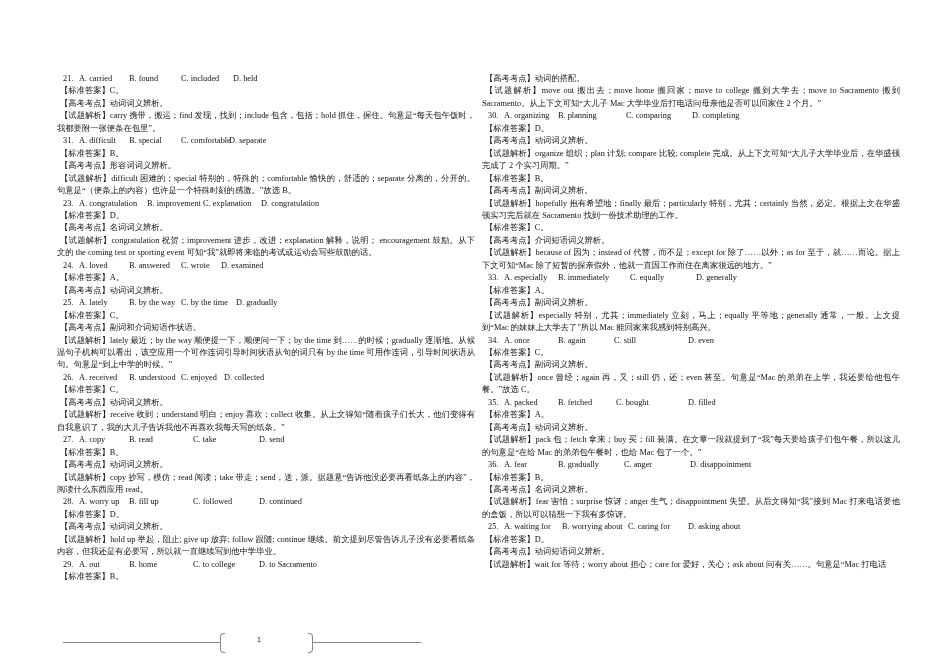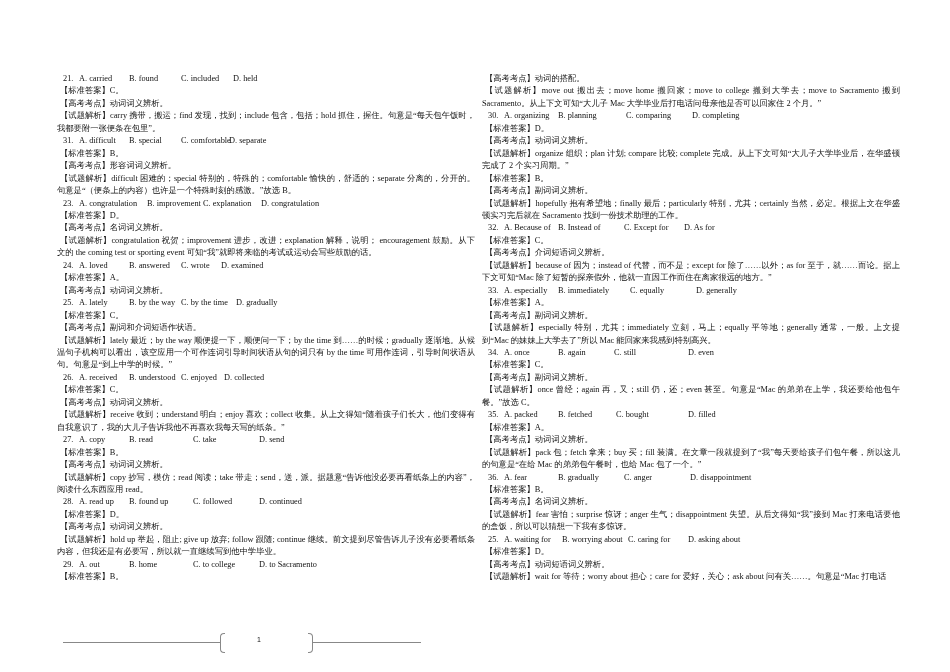--- a/index.html
+++ b/index.html
@@ -67,21 +67,21 @@
   <div class="para">【试题解析】receive 收到；understand 明白；enjoy 喜欢；collect 收集。从上文得知“随着孩子们长大，他们变得有自我意识了，我的大儿子告诉我他不再喜欢我每天写的纸条。”</div>
 
   <div class="line q">
     <span style="width:16px">27.</span><span style="width:50px">A. copy</span><span style="width:64px">B. read</span><span style="width:66px">C. take</span><span>D. send</span>
   </div>
   <div class="line ind">【标准答案】B。</div>
   <div class="line ind">【高考考点】动词词义辨析。</div>
   <div class="para">【试题解析】copy 抄写，模仿；read 阅读；take 带走；send，送，派。据题意“告诉他没必要再看纸条上的内容”，阅读什么东西应用 read。</div>
 
   <div class="line q">
-    <span style="width:16px">28.</span><span style="width:50px">A. read up</span><span style="width:64px">B. found up</span><span style="width:66px">C. followed</span><span>D. continued</span>
+    <span style="width:16px">28.</span><span style="width:50px">A. worry up</span><span style="width:64px">B. fill up</span><span style="width:66px">C. followed</span><span>D. continued</span>
   </div>
   <div class="line ind">【标准答案】D。</div>
   <div class="line ind">【高考考点】动词词义辨析。</div>
   <div class="para">【试题解析】hold up 举起，阻止; give up 放弃; follow 跟随; continue 继续。前文提到尽管告诉儿子没有必要看纸条内容，但我还是有必要写，所以就一直继续写到他中学毕业。</div>
 
   <div class="line q">
     <span style="width:16px">29.</span><span style="width:50px">A. out</span><span style="width:64px">B. home</span><span style="width:66px">C. to college</span><span>D. to Sacramento</span>
   </div>
   <div class="line ind">【标准答案】B。</div>
 </div>
@@ -94,23 +94,20 @@
     <span style="width:16px">30.</span><span style="width:54px">A. organizing</span><span style="width:68px">B. planning</span><span style="width:66px">C. comparing</span><span>D. completing</span>
   </div>
   <div class="line ind">【标准答案】D。</div>
   <div class="line ind">【高考考点】动词词义辨析。</div>
   <div class="para">【试题解析】organize 组织；plan 计划; compare 比较; complete 完成。从上下文可知“大儿子大学毕业后，在华盛顿完成了 2 个实习周期。”</div>
 
   <div class="line ind">【标准答案】B。</div>
   <div class="line ind">【高考考点】副词词义辨析。</div>
   <div class="para">【试题解析】hopefully 抱有希望地；finally 最后；particularly 特别，尤其；certainly 当然，必定。根据上文在华盛顿实习完后就在 Sacramento 找到一份技术助理的工作。</div>
 
-  <div class="line q">
-    <span style="width:16px">32.</span><span style="width:54px">A. Because of</span><span style="width:66px">B. Instead of</span><span style="width:60px">C. Except for</span><span>D. As for</span>
-  </div>
   <div class="line ind">【标准答案】C。</div>
   <div class="line ind">【高考考点】介词短语词义辨析。</div>
   <div class="para">【试题解析】because of 因为；instead of 代替，而不是；except for 除了……以外；as for 至于，就……而论。据上下文可知“Mac 除了短暂的探亲假外，他就一直因工作而住在离家很远的地方。”</div>
 
   <div class="line q">
     <span style="width:16px">33.</span><span style="width:54px">A. especially</span><span style="width:72px">B. immediately</span><span style="width:66px">C. equally</span><span>D. generally</span>
   </div>
   <div class="line ind">【标准答案】A。</div>
   <div class="line ind">【高考考点】副词词义辨析。</div>
   <div class="para">【试题解析】especially 特别，尤其；immediately 立刻，马上；equally 平等地；generally 通常，一般。上文提到“Mac 的妹妹上大学去了”所以 Mac 能回家来我感到特别高兴。</div>

